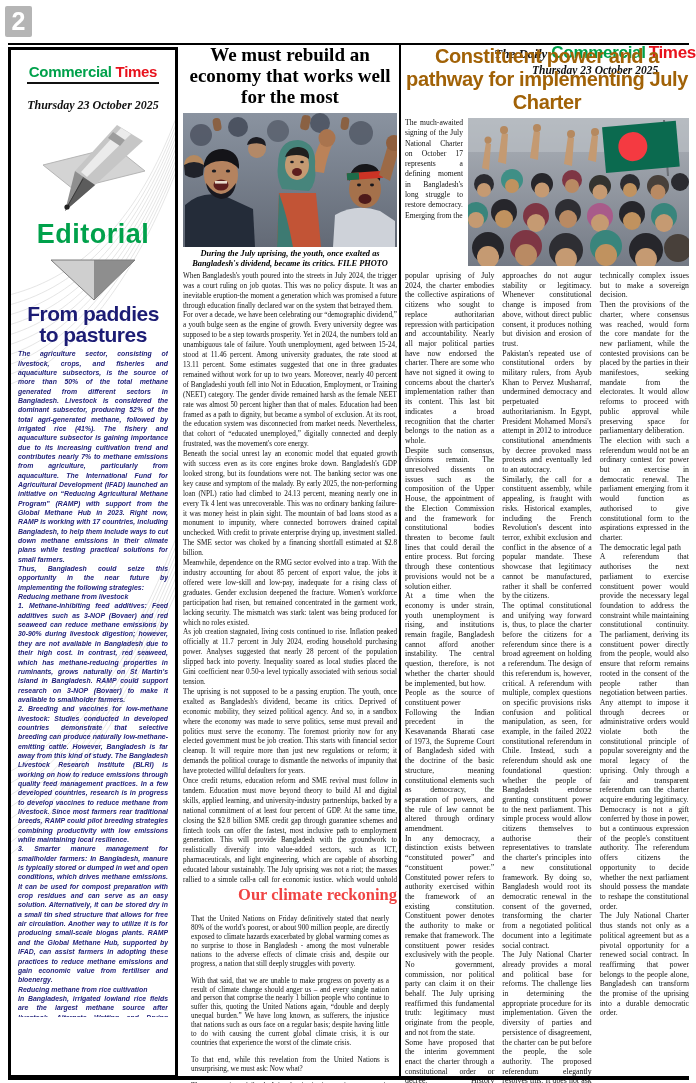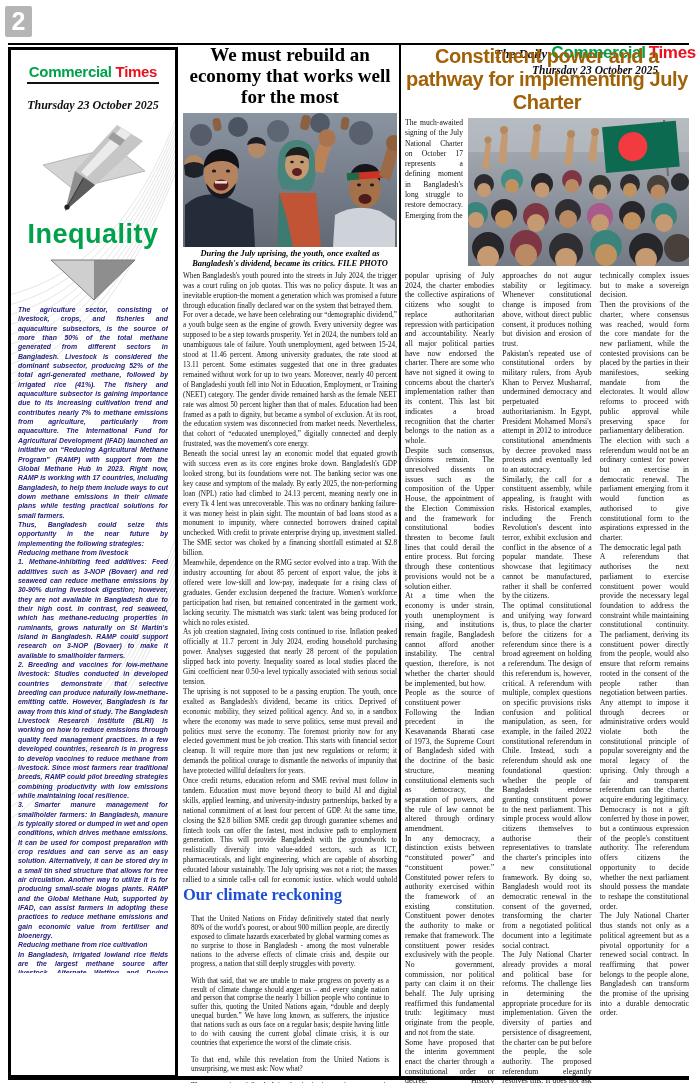--- a/index.html
+++ b/index.html
@@ -37,21 +37,21 @@
            color:var(--navy);text-align:justify;height:668px;overflow:hidden;}
   .ed-body p{margin:0;}
 
   
   .mid-col{position:absolute;left:183px;top:45px;width:214px;}
   .youth-headline{margin:0 0 5px 0;text-align:center;font:bold 19px/1.1 "Liberation Serif", serif;color:#000;}
   .photo-frame{display:block;}
   .caption{margin:2px 0 3px 0;text-align:center;font:italic bold 8.4px/1.2 "Liberation Serif", serif;color:#000;}
   .mid-body{font:7.2px/9.9px "Liberation Serif", serif;text-align:justify;height:610px;overflow:hidden;}
   .mid-body p{margin:0;}
-  .climate-headline{margin:3px 0 2px 0;text-align:left;font:bold 16.5px "Liberation Serif", serif;color:#1d4ed8;}
+  .climate-headline{margin:3px 0 2px 0;text-align:right;font:bold 16.5px "Liberation Serif", serif;color:#ef4444;}
   .climate-body{font:7.2px/8.95px "Liberation Serif", serif;text-align:justify;height:204px;overflow:hidden;}
   .climate-body p{margin:8px;}
 
   
   .right-col{position:absolute;left:405px;top:45px;width:284px;}
   .charter-headline{margin:0 0 4px 0;text-align:center;font:bold 20px/1.15 "Liberation Sans", sans-serif;
                     color:#a16207;letter-spacing:-0.4px;}
   .charter-top{display:flex;gap:5px;}
   .charter-intro{width:58px;flex:none;font:7.6px/10.3px "Liberation Serif", serif;text-align:justify;
                  height:148px;overflow:hidden;}
@@ -106,28 +106,29 @@
         <polygon points="16,46 88,28 118,52 46,70" fill="#d4d4d4" stroke="#b5b5b5" stroke-width="1"></polygon>
         <polygon points="90,6 116,22 68,66 48,52" fill="#c6c6c6"></polygon>
         <polygon points="94,9 104,15 60,58 54,53" fill="#ebebeb"></polygon>
         <polygon points="86,13 98,21 93,27 81,19" fill="#9d9d9d"></polygon>
         <polygon points="48,52 68,66 38,92" fill="#8f8f8f"></polygon>
         <polygon points="56,58 68,66 38,92" fill="#5c5c5c"></polygon>
         <line x1="40" y1="88" x2="56" y2="60" stroke="#3a3a3a" stroke-width="1"></line>
         <circle cx="40" cy="88" r="2.6" fill="#222"></circle>
       </svg>
 
-      <div class="ed-label">Inequality</div>
+      <div class="ed-label">Editorial</div>
 
       <svg class="ed-triangle" width="86" height="44" viewBox="0 0 86 44">
         <polygon points="1,2 44,2 44,42" fill="#cfcfcf"></polygon>
         <polygon points="44,2 85,2 44,42" fill="#8e8e8e"></polygon>
         <polygon points="1,2 85,2 44,42" fill="none" stroke="#7c7c7c" stroke-width="1"></polygon>
       </svg>
 
+      <h2 class="ed-headline">From paddies to pastures</h2>
       <div class="ed-body">
           <p>The agriculture sector, consisting of livestock, crops, and fisheries and aquaculture subsectors, is the source of more than 50% of the total methane generated from different sectors in Bangladesh. Livestock is considered the dominant subsector, producing 52% of the total agri-generated methane, followed by irrigated rice (41%). The fishery and aquaculture subsector is gaining importance due to its increasing cultivation trend and contributes nearly 7% to methane emissions from agriculture, particularly from aquaculture. The International Fund for Agricultural Development (IFAD) launched an initiative on “Reducing Agricultural Methane Program” (RAMP) with support from the Global Methane Hub in 2023. Right now, RAMP is working with 17 countries, including Bangladesh, to help them include ways to cut down methane emissions in their climate plans while testing practical solutions for small farmers.</p>
           <p>Thus, Bangladesh could seize this opportunity in the near future by implementing the following strategies:</p>
           <p>Reducing methane from livestock</p>
           <p>1. Methane-inhibiting feed additives: Feed additives such as 3-NOP (Bovaer) and red seaweed can reduce methane emissions by 30-90% during livestock digestion; however, they are not available in Bangladesh due to their high cost. In contrast, red seaweed, which has methane-reducing properties in ruminants, grows naturally on St Martin's island in Bangladesh. RAMP could support research on 3-NOP (Bovaer) to make it available to smallholder farmers.</p>
           <p>2. Breeding and vaccines for low-methane livestock: Studies conducted in developed countries demonstrate that selective breeding can produce naturally low-methane-emitting cattle. However, Bangladesh is far away from this kind of study. The Bangladesh Livestock Research Institute (BLRI) is working on how to reduce emissions through quality feed management practices. In a few developed countries, research is in progress to develop vaccines to reduce methane from livestock. Since most farmers rear traditional breeds, RAMP could pilot breeding strategies combining productivity with low emissions while maintaining local resilience.</p>
           <p>3. Smarter manure management for smallholder farmers: In Bangladesh, manure is typically stored or dumped in wet and open conditions, which drives methane emissions. It can be used for compost preparation with crop residues and can serve as an easy solution. Alternatively, it can be stored dry in a small tin shed structure that allows for free air circulation. Another way to utilize it is for producing small-scale biogas plants. RAMP and the Global Methane Hub, supported by IFAD, can assist farmers in adopting these practices to reduce methane emissions and gain economic value from fertiliser and bioenergy.</p>
           <p>Reducing methane from rice cultivation</p>
           <p>In Bangladesh, irrigated lowland rice fields are the largest methane source after livestock. Alternate Wetting and Drying (AWD) can cut emissions by 30-50% while saving water and costs. However, socio-economic and agronomic barriers have restricted the adoption of this technology. Bangladesh Rice Research Institute (BRRI), Barind Multipurpose Development Authority (BMDA), and Bangladesh Agricultural Development Corporation (BADC) have done a lot of research on AWD. BADC and DAE are making progress to scale up the technology to farmers' fields through the PARTNER project. However, significant efforts are required to surmount obstacles and implement the technology in farmers' fields. In addition to AWD, the other options include short-duration and HYV rice varieties, as well as the introduction of upland crops in a rice-rice cropping pattern to reduce methane from rice fields. Bangladesh might seek assistance from RAMP to implement these strategies.</p>
         </div>

